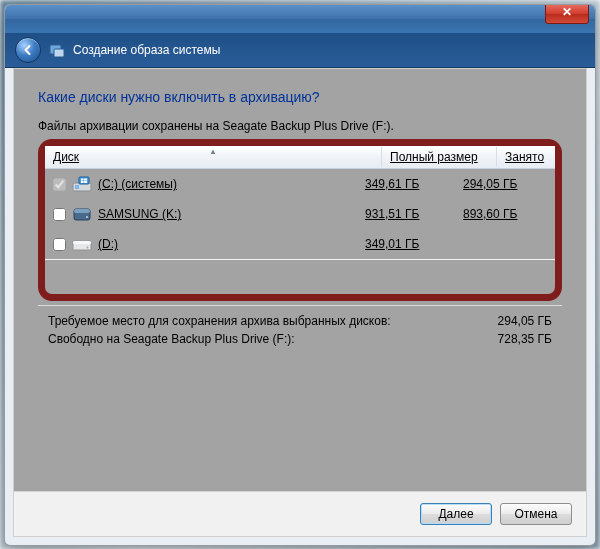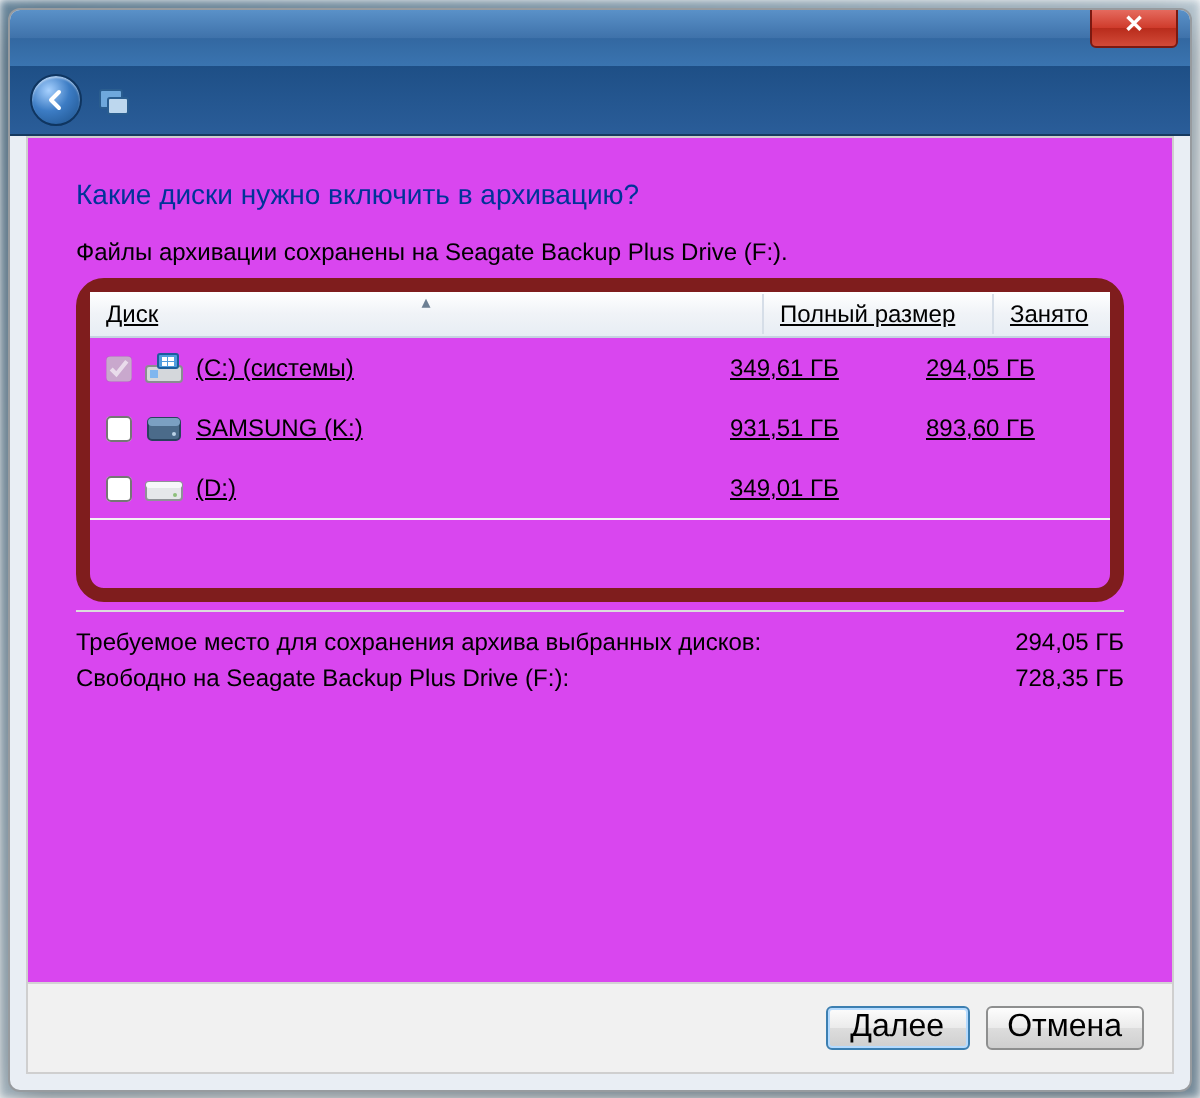--- a/index.html
+++ b/index.html
@@ -85,21 +85,21 @@
     font-size: 12px;
   }
   .app-icon {
     width: 16px;
     height: 16px;
     display: inline-block;
   }
   
   .client {
     flex: 1;
-    background: #d946ef;
+    background: #a3a3a3;
     margin: 0 8px 8px 8px;
     border: 1px solid #cfcfcf;
     display: flex;
     flex-direction: column;
   }
   .content {
     flex: 1;
     padding: 20px 24px 10px 24px;
   }
   h1.heading {
@@ -175,37 +175,37 @@
     border-top: 1px solid #f3f3f3;
   }
   hr.sep {
     border: none;
     border-top: 1px solid #dcdcdc;
     margin: 4px 0 8px 0;
   }
   .summary {
     display: flex;
     justify-content: space-between;
-    margin: 4px 0;
+    margin: 4px 10px;
   }
   
   .buttonbar {
     height: 44px;
     border-top: 1px solid #d3d3d3;
     background: #f1f1f1;
     display: flex;
     align-items: center;
     justify-content: flex-end;
     gap: 8px;
     padding: 0 14px;
   }
   .win-button {
     min-width: 72px;
     height: 22px;
-    font-size: 16px;
+    font-size: 12px;
     border: 1px solid #8e8f8f;
     border-radius: 3px;
     background: linear-gradient(to bottom, #fdfdfd 0%, #ebebeb 49%, #dddddd 50%, #cfcfcf 100%);
     cursor: pointer;
     padding: 0 10px;
   }
   .win-button.default {
     border: 1px solid #3c7fb1;
     box-shadow: 0 0 0 1px #b5dbff inset;
   }
@@ -228,20 +228,21 @@
       <svg width="12" height="12" viewBox="0 0 12 12">
         <path d="M7.5 2 L3.5 6 L7.5 10" stroke="#fff" stroke-width="2" fill="none" stroke-linecap="round" stroke-linejoin="round"></path>
       </svg>
     </div>
     <span class="app-icon">
       <svg width="16" height="16" viewBox="0 0 16 16">
         <rect x="1" y="3" width="11" height="9" rx="1" fill="#6fa8dc" stroke="#2a5d8f"></rect>
         <rect x="5" y="7" width="10" height="8" rx="1" fill="#bdd7ee" stroke="#2a5d8f"></rect>
       </svg>
     </span>
+    <span class="header-title">Создание образа системы</span>
   </div>
 
   <div class="client">
     <div class="content">
       <h1 class="heading">Какие диски нужно включить в архивацию?</h1>
       <p class="storage">Файлы архивации сохранены на Seagate Backup Plus Drive (F:).</p>
 
       <div class="drive-table">
         <div class="thead">
           <div class="th col-disk sort">Диск</div>

